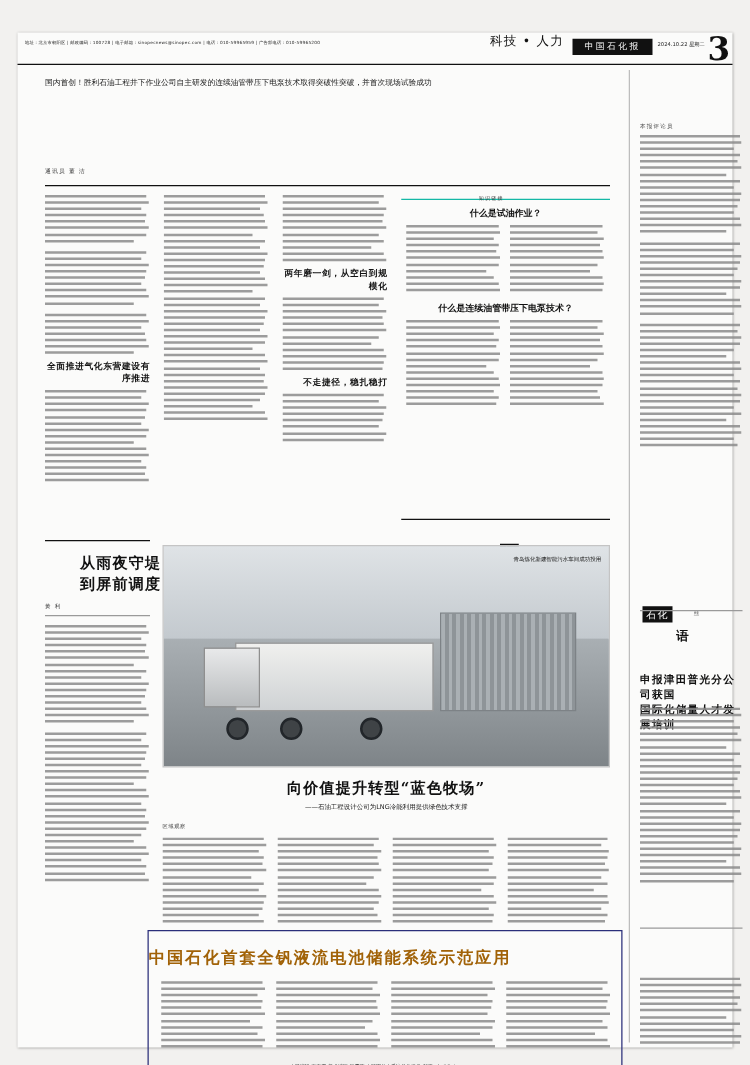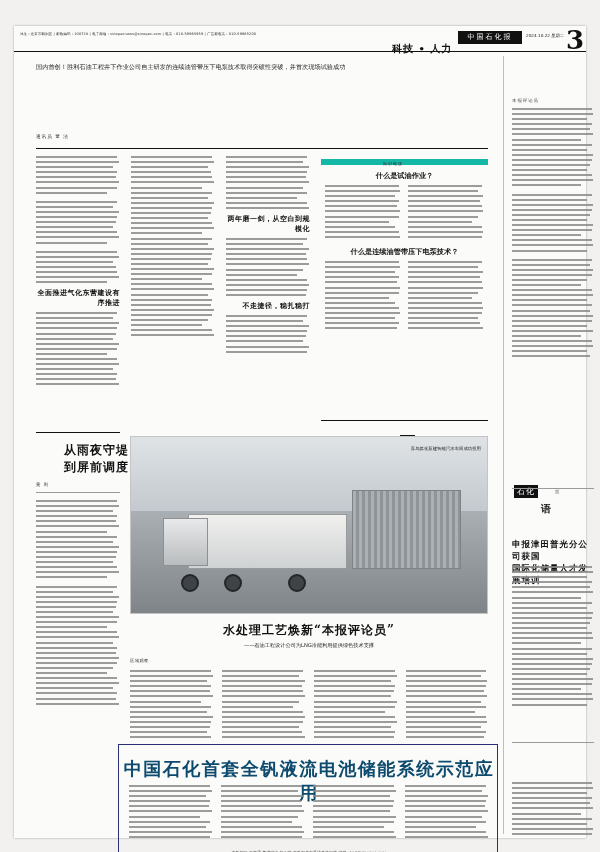--- a/index.html
+++ b/index.html
@@ -15,22 +15,22 @@
   
   .masthead{
     position:absolute;left:0;top:0;width:100%;height:26px;
     border-bottom:1px solid #111;box-sizing:border-box;
   }
   .mast-left{
     position:absolute;left:6px;top:6px;font-size:3.4px;color:#222;
     letter-spacing:.2px;white-space:nowrap;
   }
   .mast-section{
-    position:absolute;left:378px;top:16px;font-size:10px;color:#111;
-    font-family:"DejaVu Serif","Liberation Serif",serif;font-weight:bold;
+    position:absolute;left:378px;top:0;font-size:10px;color:#111;
+    font-family:"DejaVu Serif","Liberation Serif",serif;font-weight:normal;
     letter-spacing:1px;
   }
   .mast-logo{
     position:absolute;left:444px;top:5px;width:64px;height:13px;
     background:#111;color:#fff;font-size:7px;line-height:13px;text-align:center;
     letter-spacing:2px;font-family:"DejaVu Serif","Liberation Serif",serif;
   }
   .mast-date{
     position:absolute;left:512px;top:7px;font-size:4.2px;color:#222;
   }
@@ -67,21 +67,21 @@
   .tline.s5{width:95%}
   .tline.gap{background:transparent;height:4px;margin-bottom:0;}
   .subhead{
     font-size:7px;font-weight:bold;color:#111;margin:5px 0 4px 0;
     font-family:"DejaVu Serif","Liberation Serif",serif;letter-spacing:.5px;
     text-align:center;
   }
   .subhead.left{text-align:right;}
   
   .qbox{
-    position:absolute;border-top:6px solid #14b8a6;border-bottom:1px solid #111;
+    position:absolute;border-top:1px solid #14b8a6;border-bottom:1px solid #111;
   }
   .qbox-tag{
     position:absolute;left:0;top:-4px;font-size:4px;color:#333;letter-spacing:1px;
   }
   .qtitle{
     font-size:7.2px;font-weight:bold;color:#111;text-align:center;
     font-family:"DejaVu Serif","Liberation Serif",serif;margin:6px 0 4px 0;
   }
   
   .photo{
@@ -129,21 +129,21 @@
     font-size:10px;font-weight:bold;color:#111;letter-spacing:1px;
     font-family:"DejaVu Serif","Liberation Serif",serif;
     margin-top:36px;
   }
   .badge .bs{font-size:4.4px;color:#444;}
   
   .bottombox{
     position:absolute;border:1.5px solid #2b2f7a;box-sizing:border-box;
   }
   .bb-title{
-    position:absolute;text-align:center;font-size:18px;font-weight:bold;color:#0c4a6e;
+    position:absolute;text-align:left;font-size:13px;font-weight:bold;color:#a16207;
     font-family:"DejaVu Serif","Liberation Serif",serif;letter-spacing:1.5px;
   }
   .bb-foot{
     position:absolute;font-size:4px;color:#333;text-align:center;
   }
   .small-tag{
     position:absolute;font-size:4.2px;color:#333;letter-spacing:.5px;
   }
 </style>
 </head>
@@ -413,21 +413,21 @@
       <div class="ph-sky"></div>
       <div class="ph-ground"></div>
       <div class="ph-rig"></div>
       <div class="ph-truck"></div>
       <div class="ph-cab"></div>
       <div class="ph-wheel" style="left:14%"></div>
       <div class="ph-wheel" style="left:26%"></div>
       <div class="ph-wheel" style="left:44%"></div>
       <div class="ph-caption-box">青岛炼化新建智能污水车间成功投用</div>
     </div>
-    <div class="photo-title" style="left:116px;top:596px;width:358px;">水处理工艺焕新“本报评论员”</div>
+    <div class="photo-title" style="left:116px;top:596px;width:358px;">向价值提升转型“蓝色牧场”</div>
     <div class="photo-sub" style="left:116px;top:616px;width:358px;">——石油工程设计公司为LNG冷能利用提供绿色技术支撑</div>
 
     <div class="small-tag" style="left:116px;top:632px;">区域观察</div>
     <div class="tcol" style="left:116px;top:644px;width:84px;height:70px;">
       <div class="tline s1"></div>
         <div class="tline s3"></div>
         <div class="tline s2"></div>
         <div class="tline s1"></div>
       <div class="tline s5"></div>
         <div class="tline s3"></div>

